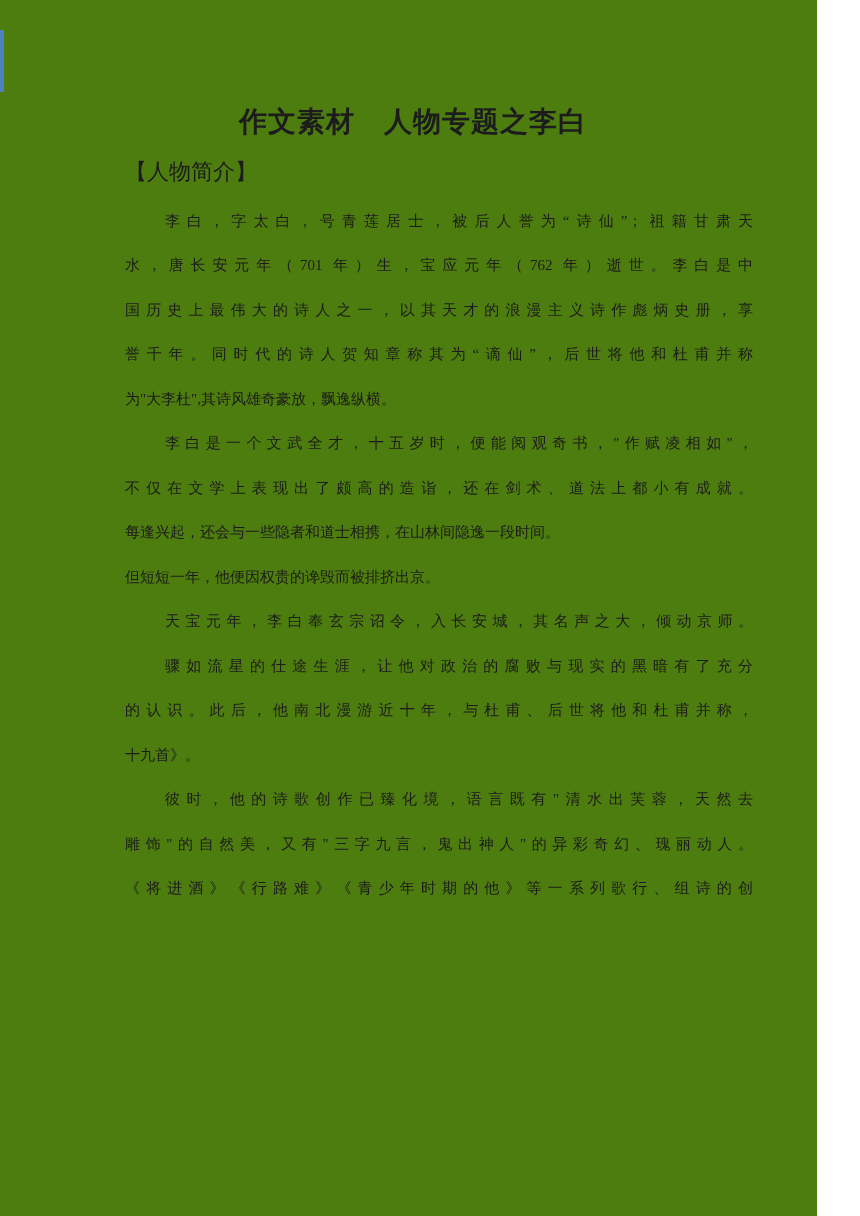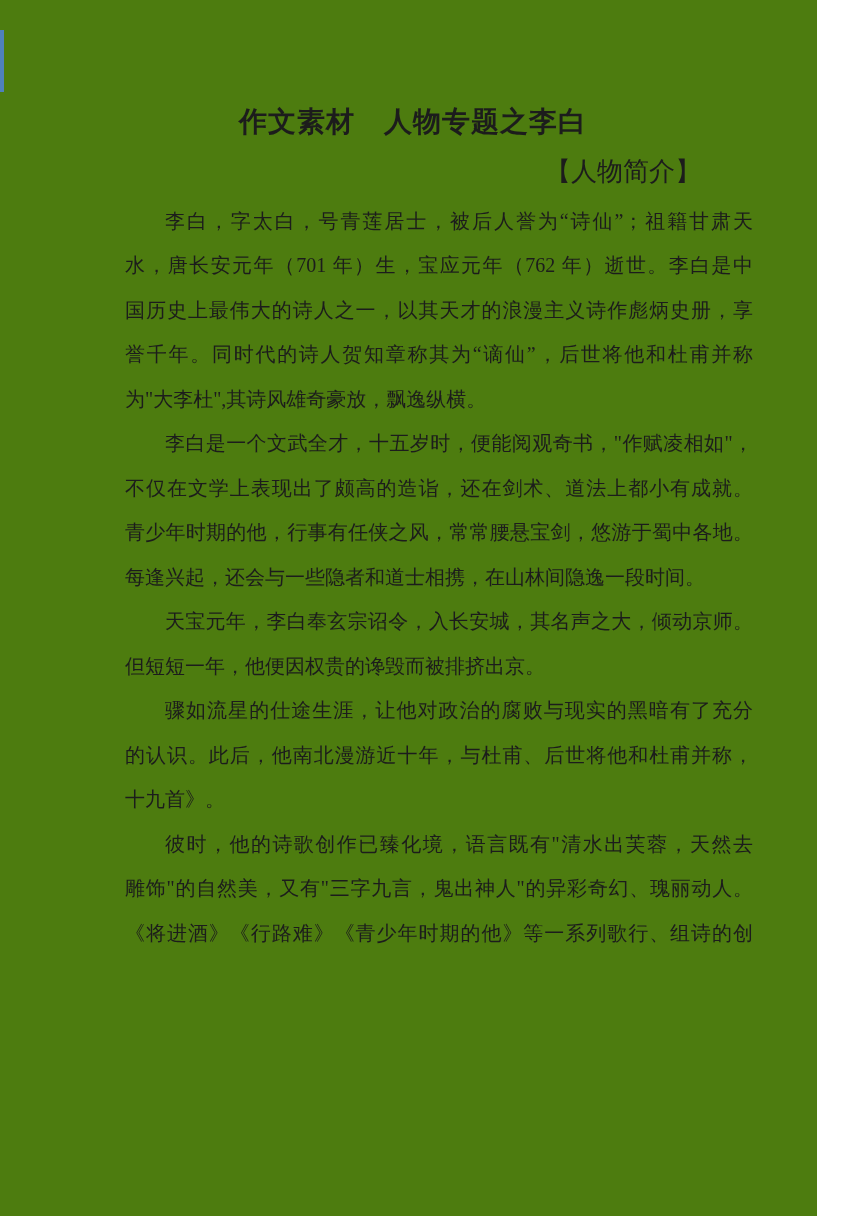--- a/index.html
+++ b/index.html
@@ -28,34 +28,33 @@
   .title {
     margin: 102px 110px 0 110px;
     font-size: 28px;
     line-height: 40px;
     font-weight: bold;
     text-align: center;
     letter-spacing: 1px;
   }
   .section-header {
     margin: 8px 116px 0 116px;
-    font-size: 26px;
+    font-size: 22px;
     line-height: 44.5px;
     font-weight: normal;
-    text-align: right;
   }
   .doc-body {
     margin: 4px 116px 0 116px;
     width: 628px;
   }
   .para {
     margin: 0;
   }
   .para .line {
-    font-size: 20px;
+    font-size: 15px;
     line-height: 44.5px;
     height: 44.5px;
     overflow: hidden;
     text-align: justify;
     text-align-last: justify;
     white-space: normal;
   }
   .para .line.first {
     text-indent: 40px;
   }
@@ -74,26 +73,25 @@
       <div class="para">
         <div class="line first">李白，字太白，号青莲居士，被后人誉为“诗仙”；祖籍甘肃天</div>
         <div class="line">水，唐长安元年（701 年）生，宝应元年（762 年）逝世。李白是中</div>
         <div class="line">国历史上最伟大的诗人之一，以其天才的浪漫主义诗作彪炳史册，享</div>
         <div class="line">誉千年。同时代的诗人贺知章称其为“谪仙”，后世将他和杜甫并称</div>
         <div class="line para-end">为"大李杜",其诗风雄奇豪放，飘逸纵横。</div>
       </div>
       <div class="para">
         <div class="line first">李白是一个文武全才，十五岁时，便能阅观奇书，"作赋凌相如"，</div>
         <div class="line">不仅在文学上表现出了颇高的造诣，还在剑术、道法上都小有成就。</div>
-        <div class="line">青少年时期的他，行事有任侠之风，常常腰悬宝剑，悠游于蜀中各地。</div>
         <div class="line para-end">每逢兴起，还会与一些隐者和道士相携，在山林间隐逸一段时间。</div>
       </div>
       <div class="para">
+        <div class="line para-end">但短短一年，他便因权贵的谗毁而被排挤出京。</div>
         <div class="line first">天宝元年，李白奉玄宗诏令，入长安城，其名声之大，倾动京师。</div>
-        <div class="line para-end">但短短一年，他便因权贵的谗毁而被排挤出京。</div>
       </div>
       <div class="para">
         <div class="line first">骤如流星的仕途生涯，让他对政治的腐败与现实的黑暗有了充分</div>
         <div class="line">的认识。此后，他南北漫游近十年，与杜甫、后世将他和杜甫并称，</div>
         <div class="line para-end">十九首》。</div>
       </div>
       <div class="para">
         <div class="line first">彼时，他的诗歌创作已臻化境，语言既有"清水出芙蓉，天然去</div>
         <div class="line">雕饰"的自然美，又有"三字九言，鬼出神人"的异彩奇幻、瑰丽动人。</div>
         <div class="line">《将进酒》《行路难》《青少年时期的他》等一系列歌行、组诗的创</div>

